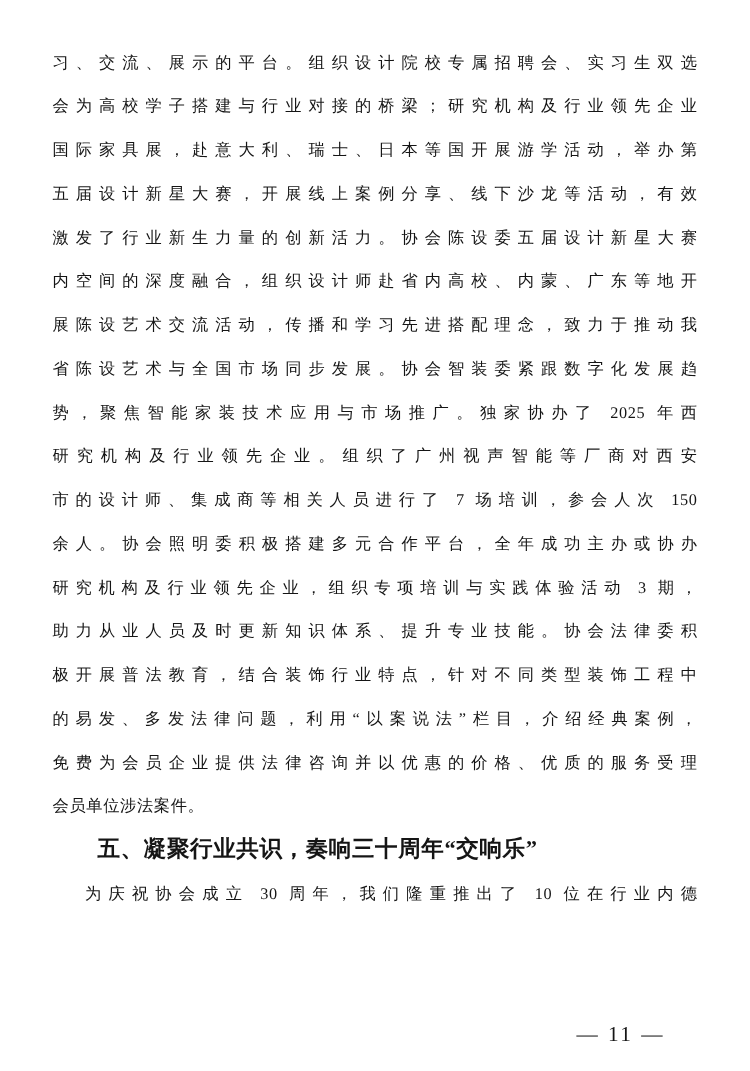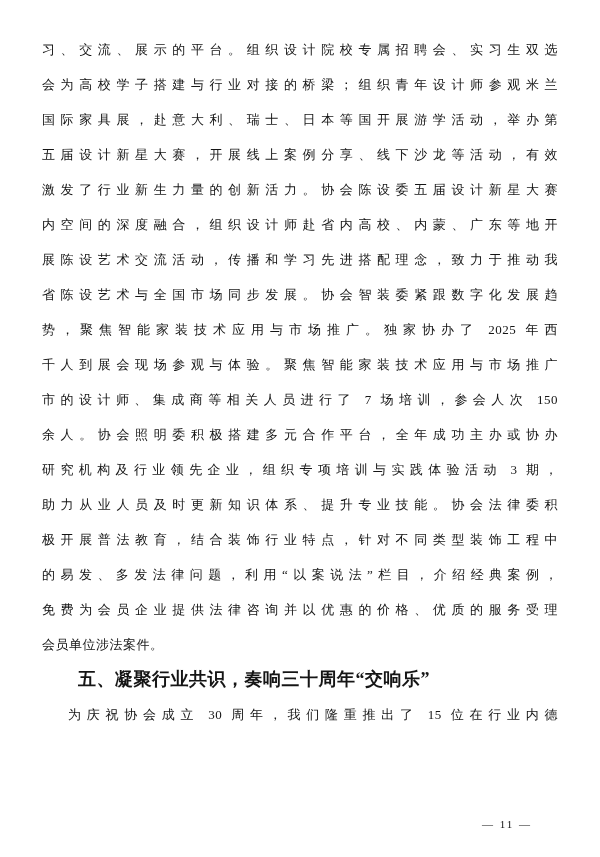--- a/index.html
+++ b/index.html
@@ -36,45 +36,45 @@
   .heading {
     font-family: Liberation Serif, serif;
     font-weight: 700;
     font-size: 18px;
     letter-spacing: 0.5px;
   }
   .pagenum {
     position: absolute;
     top: 818px;
     right: 68px;
-    font-size: 11px;
+    font-size: 17px;
     letter-spacing: 2px;
     color: #151515;
   }
 </style>
 </head>
 <body>
 
 <div class="page">
   <div class="content">
     <div class="line j"><span>习、交流、展示的平台。组织设计院校专属招聘会、实习生双选</span></div>
-    <div class="line j"><span>会为高校学子搭建与行业对接的桥梁；组织青年设计师参观米兰</span></div>
+    <div class="line j"><span>会为高校学子搭建与行业对接的桥梁；研究机构及行业领先企业</span></div>
     <div class="line j"><span>国际家具展，赴意大利、瑞士、日本等国开展游学活动，举办第</span></div>
     <div class="line j"><span>五届设计新星大赛，开展线上案例分享、线下沙龙等活动，有效</span></div>
     <div class="line j"><span>激发了行业新生力量的创新活力。</span><span class="b">协会陈设委</span><span>五届设计新星大赛</span></div>
     <div class="line j"><span>内空间的深度融合，组织设计师赴省内高校、内蒙、广东等地开</span></div>
     <div class="line j"><span>展陈设艺术交流活动，传播和学习先进搭配理念，致力于推动我</span></div>
     <div class="line j"><span>省陈设艺术与全国市场同步发展。</span><span class="b">协会智装委</span><span>紧跟数字化发展趋</span></div>
     <div class="line j"><span>势，聚焦智能家装技术应用与市场推广。独家协办了 2025 年西</span></div>
-    <div class="line j"><span>千人到展会现场参观与体验。聚焦智能家装技术应用与市场推广</span></div>
+    <div class="line j"><span>研究机构及行业领先企业。组织了广州视声智能等厂商对西安</span></div>
     <div class="line j"><span>市的设计师、集成商等相关人员进行了 7 场培训，参会人次 150</span></div>
     <div class="line j"><span>余人。</span><span class="b">协会照明委</span><span>积极搭建多元合作平台，全年成功主办或协办</span></div>
     <div class="line j"><span>研究机构及行业领先企业，组织专项培训与实践体验活动 3 期，</span></div>
     <div class="line j"><span>助力从业人员及时更新知识体系、提升专业技能。</span><span class="b">协会法律委</span><span>积</span></div>
     <div class="line j"><span>极开展普法教育，结合装饰行业特点，针对不同类型装饰工程中</span></div>
     <div class="line j"><span>的易发、多发法律问题，利用“以案说法”栏目，介绍经典案例，</span></div>
     <div class="line j"><span>免费为会员企业提供法律咨询并以优惠的价格、优质的服务受理</span></div>
     <div class="line"><span>会员单位涉法案件。</span></div>
     <div class="line heading indent"><span>五、凝聚行业共识，奏响三十周年“交响乐”</span></div>
-    <div class="line j indent"><span>为庆祝协会成立 30 周年，我们隆重推出了 15 位在行业内德</span></div>
+    <div class="line j indent"><span>为庆祝协会成立 30 周年，我们隆重推出了 10 位在行业内德</span></div>
   </div>
   <div class="pagenum">— 11 —</div>
 </div>
 
 </body></html>

